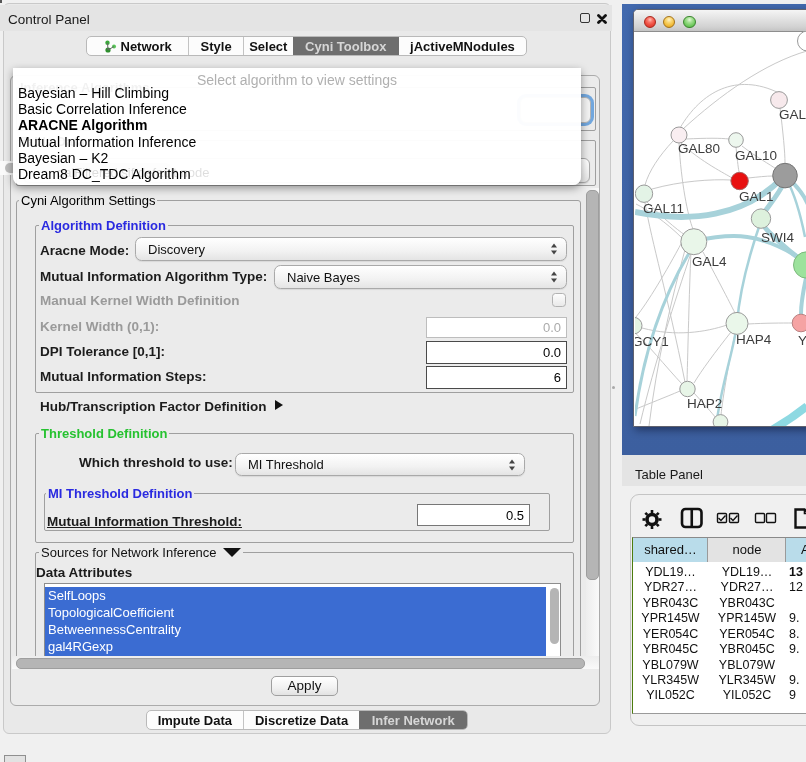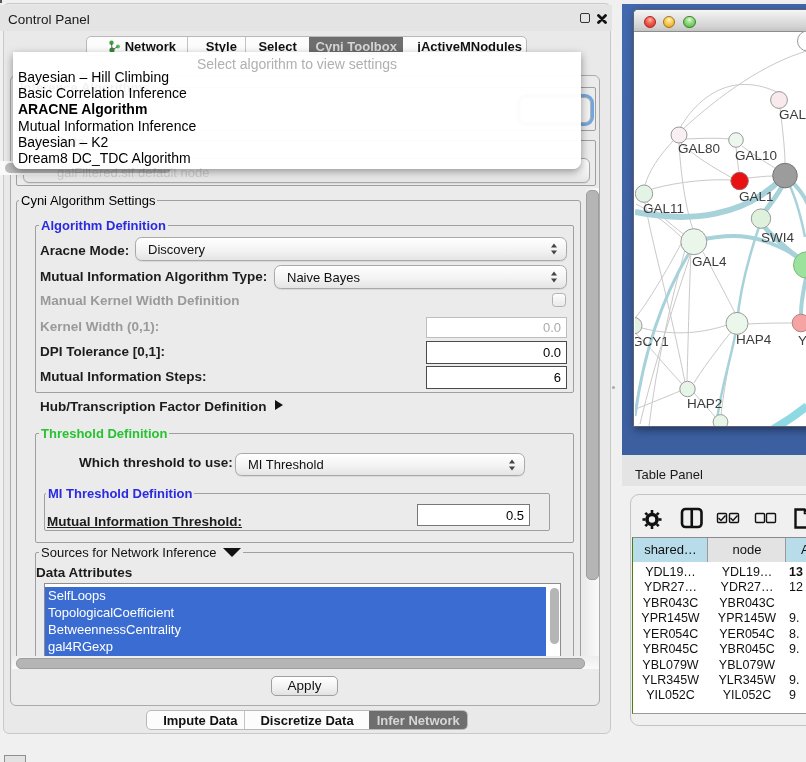--- a/index.html
+++ b/index.html
@@ -9,21 +9,21 @@
 .b{font-weight:bold;}
 
 #cpanel{left:3px;top:3px;width:608px;height:731px;background:#e9e9e9;
   border:1px solid #c9c9c9;border-radius:6px;box-sizing:border-box;}
 #cptitle{left:8px;top:11.5px;font-size:13.5px;color:#1a1a1a;}
 #icoFloat{left:580px;top:13px;width:8px;height:8px;border:1.5px solid #333;border-radius:2px;}
 
 
 .tabbar{background:#fcfcfc;border:1px solid #b9b9b9;border-radius:5px;height:20px;
   box-sizing:border-box;display:flex;align-items:center;font-size:13px;font-weight:bold;color:#111;overflow:hidden;}
-.tab{height:100%;display:flex;align-items:center;justify-content:center;box-sizing:border-box;margin-left:10px;}
+.tab{height:100%;display:flex;align-items:center;justify-content:center;box-sizing:border-box;}
 .tabsep{width:1px;height:100%;background:#c3c3c3;}
 .tabsel{background:#6e6e6e;color:#d6d6d6;}
 
 #contentbox{left:10px;top:75px;width:590px;height:631px;border:1px solid #ababab;
   border-radius:6px;box-sizing:border-box;background:#ebebeb;}
 
 .tbox{border:1px solid #9f9f9f;box-sizing:border-box;border-radius:2px;}
 .ttitle{position:absolute;background:#ebebeb;padding:0 2px;font-size:13px;font-weight:bold;}
 
 .combo{background:linear-gradient(#ffffff,#f2f2f2 60%,#e4e4e4);border:1px solid #a9a9a9;
@@ -32,21 +32,21 @@
 .spin{position:absolute;right:9px;top:50%;transform:translateY(-50%);width:6px;height:11px;}
 .spin:before{content:"";position:absolute;left:0;top:0;border-left:3px solid transparent;
   border-right:3px solid transparent;border-bottom:4px solid #444;}
 .spin:after{content:"";position:absolute;left:0;bottom:0;border-left:3px solid transparent;
   border-right:3px solid transparent;border-top:4px solid #444;}
 .inp{background:#fff;box-sizing:border-box;font-size:13px;text-align:right;padding-right:5px;
   display:flex;align-items:center;justify-content:flex-end;}
 .lbl{font-size:13.5px;font-weight:bold;color:#1c1c1c;}
 .glbl{font-size:13.5px;font-weight:bold;color:#9a9a9a;}
 
-#dropdown{left:13px;top:52px;width:568px;height:117px;background:rgba(255,255,255,0.97);z-index:5;
+#dropdown{left:13px;top:68px;width:568px;height:117px;background:rgba(255,255,255,0.97);z-index:5;
   border-radius:0 0 8px 8px;box-shadow:0 3px 9px rgba(0,0,0,0.4);}
 #dropdown .hd{position:absolute;left:0;top:3.5px;width:100%;text-align:center;color:#b0b0b0;font-size:14px;}
 #dropdown .it{position:absolute;left:5px;font-size:14px;color:#000;white-space:nowrap;}
 
 #attrlist{background:#3b6cd2;color:#fff;font-size:13px;line-height:17.1px;padding:0 0 0 3px;box-sizing:border-box;}
 
 .sbthumb{background:#b5b5b5;border-radius:5px;}
 
 #bluebg{left:622px;top:4px;width:184px;height:451px;background:linear-gradient(#4269ae,#3d61a3 60%,#3c5f9f);}
 #netwin{left:633px;top:9px;width:180px;height:418px;background:#fff;border:1px solid #60626e;

